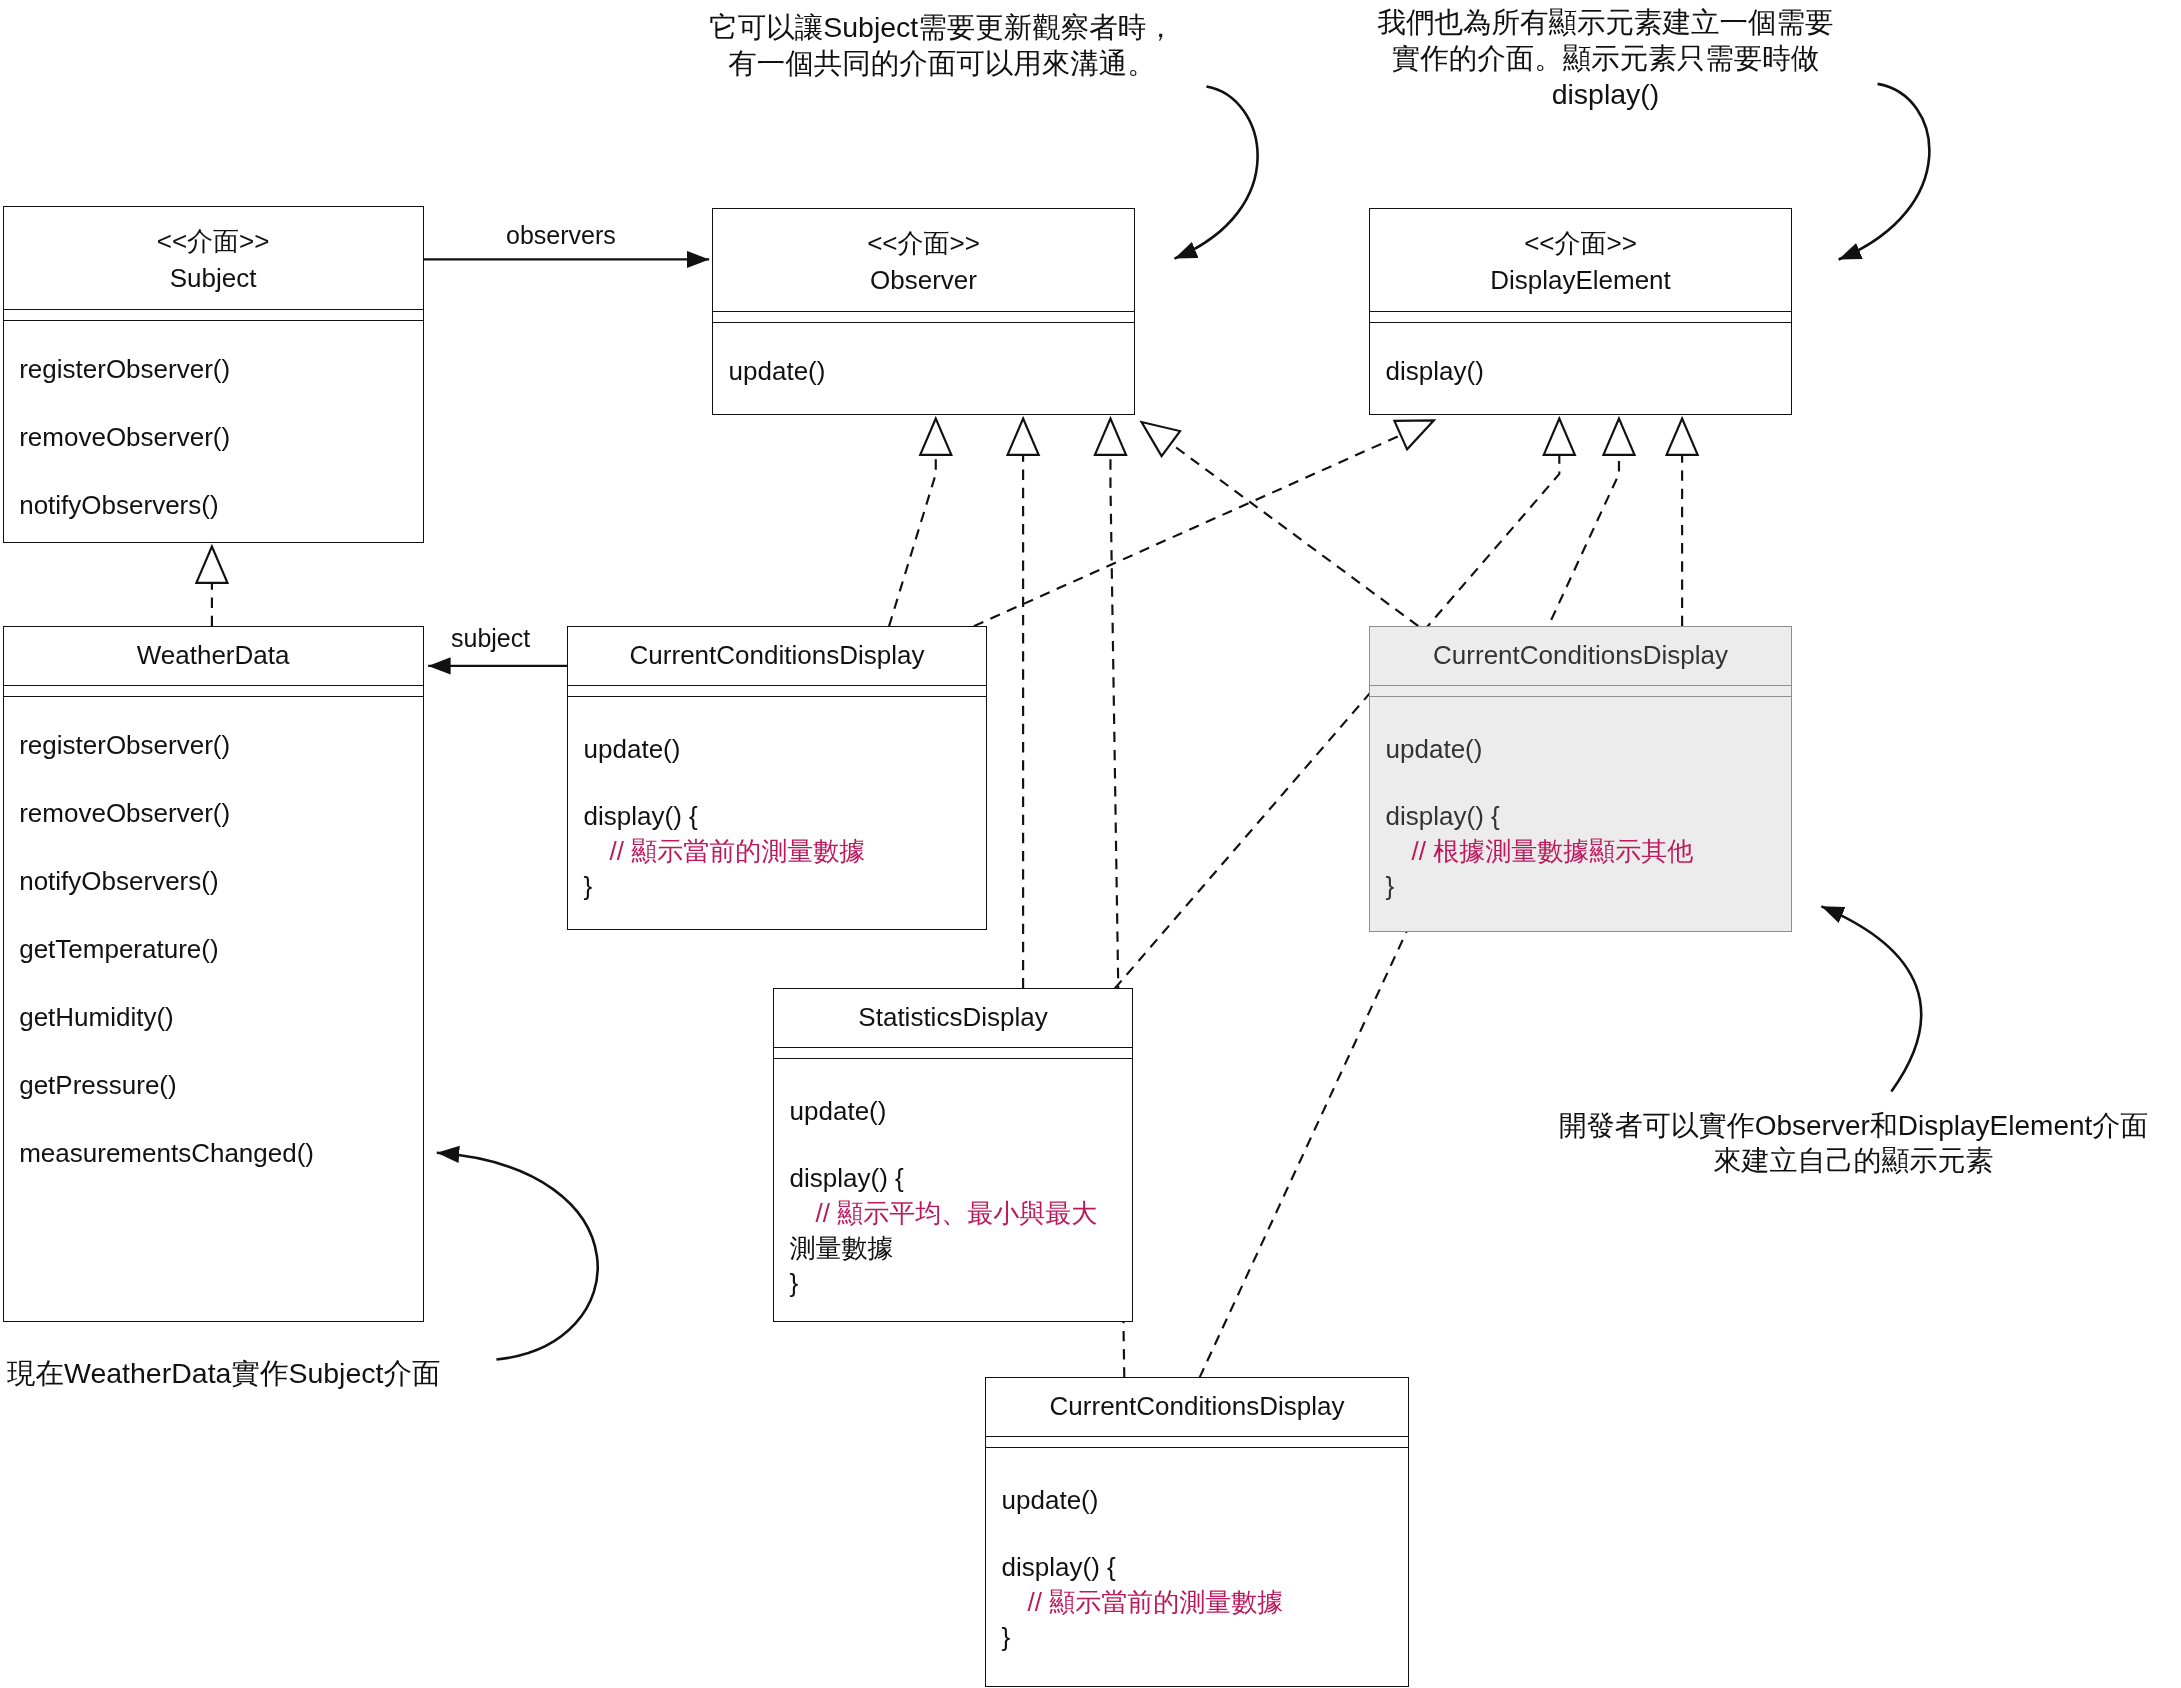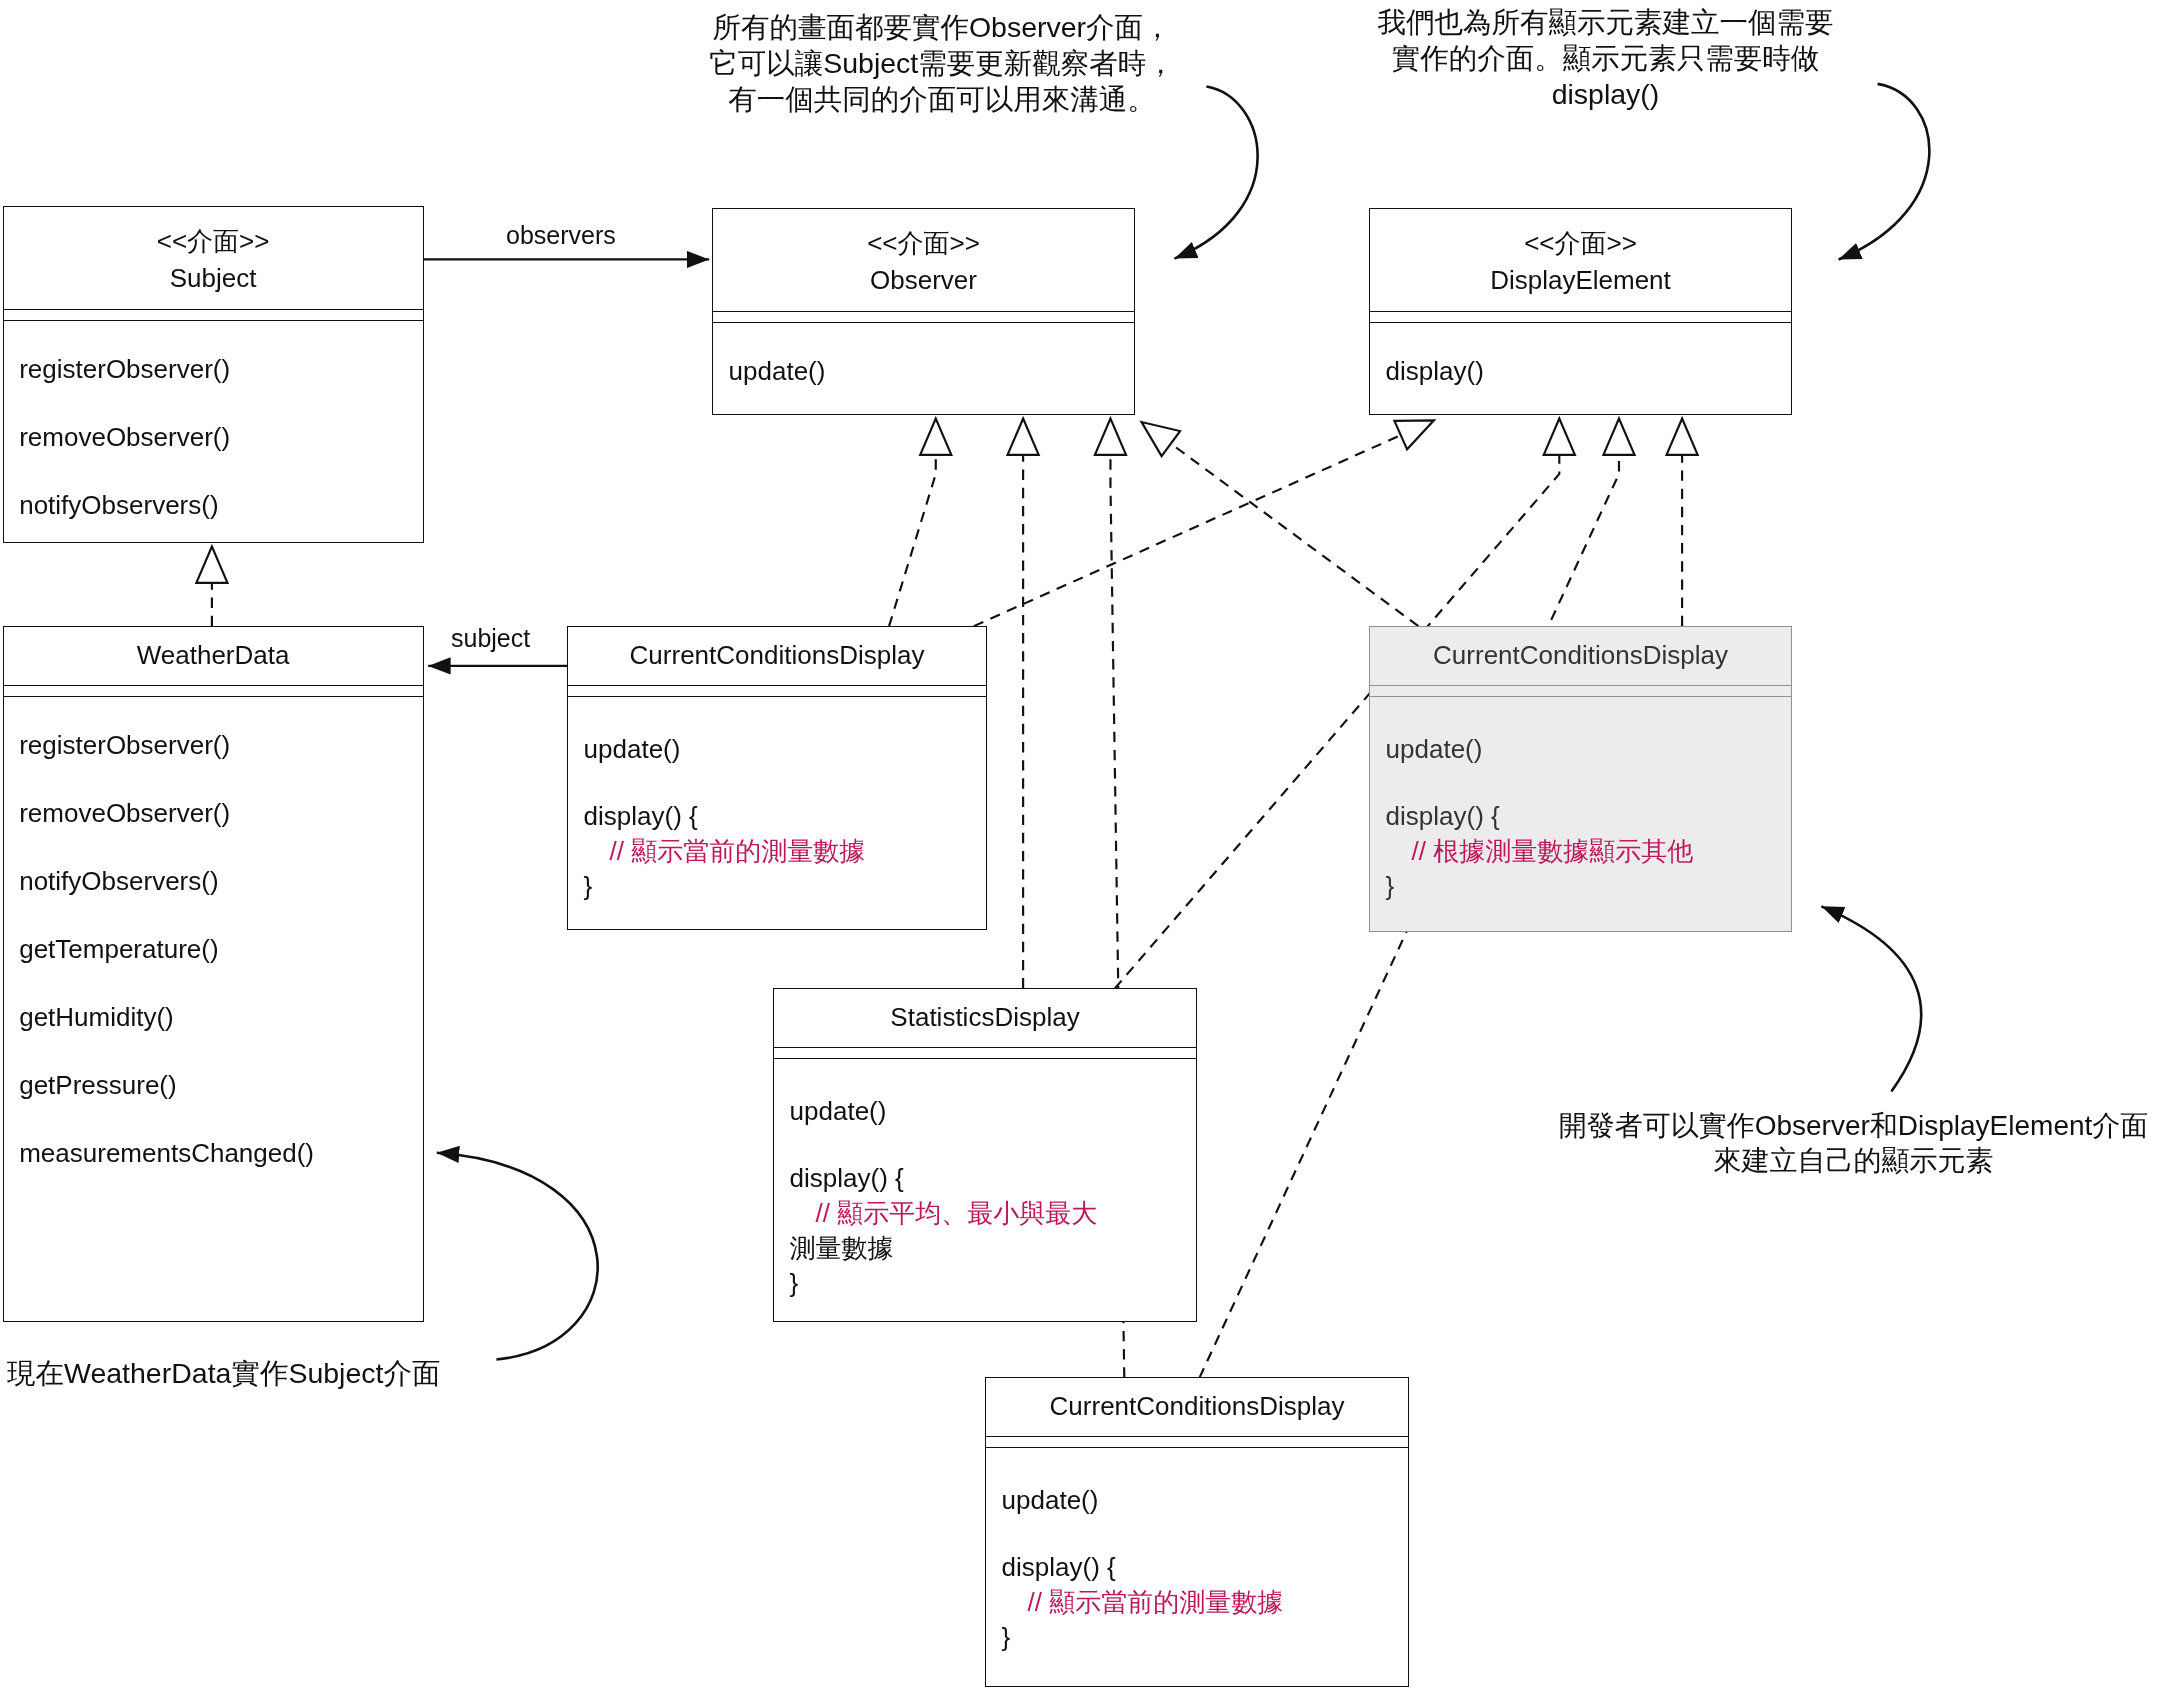--- a/index.html
+++ b/index.html
@@ -147,21 +147,21 @@
     </div>
     <div class="uml-sep"></div>
     <div class="uml-body">
       <div class="bl first">update()</div>
       <div class="bl gap">display() {</div>
       <div class="bl cmt">// 根據測量數據顯示其他</div>
       <div class="bl">}</div>
     </div>
   </div>
 
-  <div class="uml-box" style="left:773px;top:988px;width:424px;height:334px;">
+  <div class="uml-box" style="left:773px;top:988px;width:360px;height:334px;">
     <div class="uml-title sm">
       <div>StatisticsDisplay</div>
     </div>
     <div class="uml-sep"></div>
     <div class="uml-body">
       <div class="bl first">update()</div>
       <div class="bl gap">display() {</div>
       <div class="bl cmt">// 顯示平均、最小與最大</div>
       <div class="bl">測量數據</div>
       <div class="bl">}</div>
@@ -178,21 +178,20 @@
       <div class="bl gap">display() {</div>
       <div class="bl cmt">// 顯示當前的測量數據</div>
       <div class="bl">}</div>
     </div>
   </div>
 
   <div class="edge-label" style="left:506px;top:221px;">observers</div>
   <div class="edge-label" style="left:451px;top:624px;">subject</div>
 
   <div class="note center" style="left:674px;top:8.6px;width:536px;">
-    <div>所有的畫面都要實作Observer介面，</div>
     <div>它可以讓Subject需要更新觀察者時，</div>
     <div>有一個共同的介面可以用來溝通。</div>
   </div>
 
   <div class="note center" style="left:1329px;top:4px;width:553px;">
     <div>我們也為所有顯示元素建立一個需要</div>
     <div>實作的介面。顯示元素只需要時做</div>
     <div>display()</div>
   </div>
 

